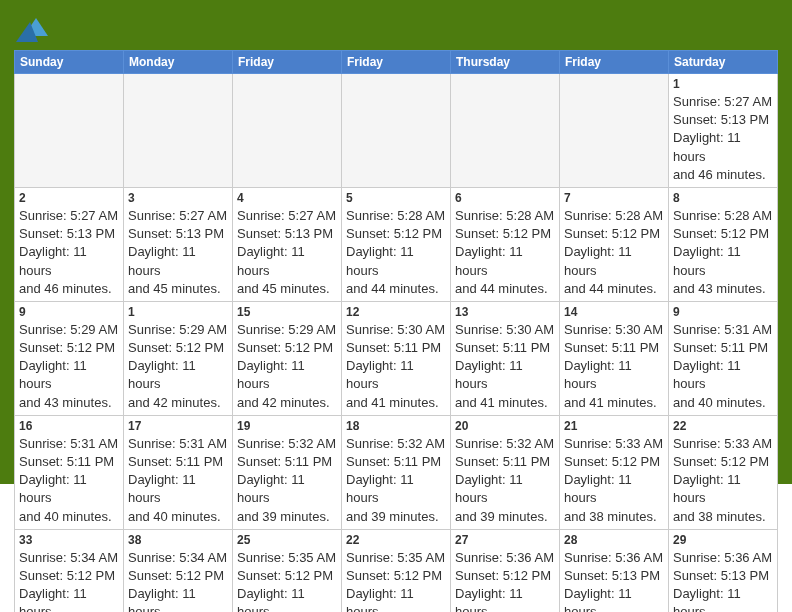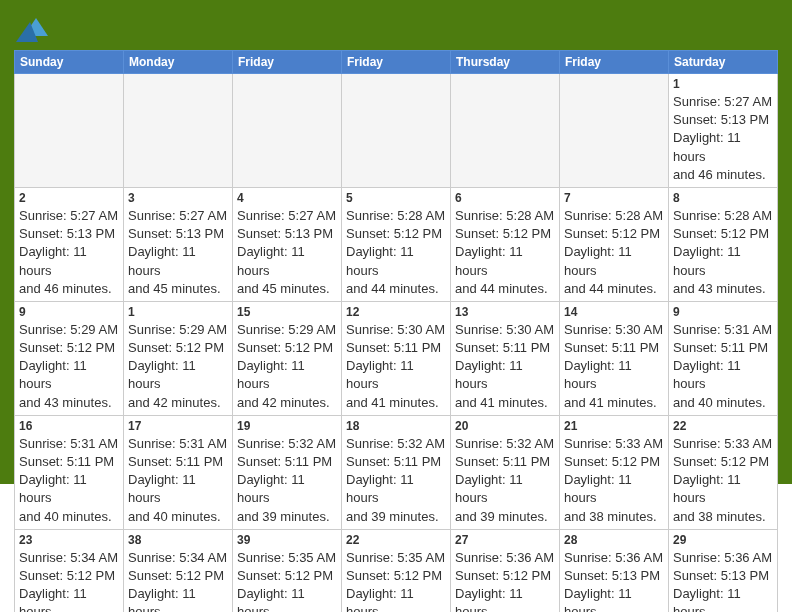--- a/index.html
+++ b/index.html
@@ -228,29 +228,29 @@
             <span class="day-num">21</span>
             <div class="day-info">Sunrise: 5:33 AM<br>Sunset: 5:12 PM<br>Daylight: 11 hours<br>and 38 minutes.</div>
           </td>
           <td>
             <span class="day-num">22</span>
             <div class="day-info">Sunrise: 5:33 AM<br>Sunset: 5:12 PM<br>Daylight: 11 hours<br>and 38 minutes.</div>
           </td>
         </tr>
         <tr>
           <td>
-            <span class="day-num">23</span>
+            <span class="day-num">33</span>
             <div class="day-info">Sunrise: 5:34 AM<br>Sunset: 5:12 PM<br>Daylight: 11 hours<br>and 38 minutes.</div>
           </td>
           <td>
             <span class="day-num">38</span>
             <div class="day-info">Sunrise: 5:34 AM<br>Sunset: 5:12 PM<br>Daylight: 11 hours<br>and 37 minutes.</div>
           </td>
           <td>
-            <span class="day-num">39</span>
+            <span class="day-num">25</span>
             <div class="day-info">Sunrise: 5:35 AM<br>Sunset: 5:12 PM<br>Daylight: 11 hours<br>and 37 minutes.</div>
           </td>
           <td>
             <span class="day-num">22</span>
             <div class="day-info">Sunrise: 5:35 AM<br>Sunset: 5:12 PM<br>Daylight: 11 hours<br>and 37 minutes.</div>
           </td>
           <td>
             <span class="day-num">27</span>
             <div class="day-info">Sunrise: 5:36 AM<br>Sunset: 5:12 PM<br>Daylight: 11 hours<br>and 36 minutes.</div>
           </td>

